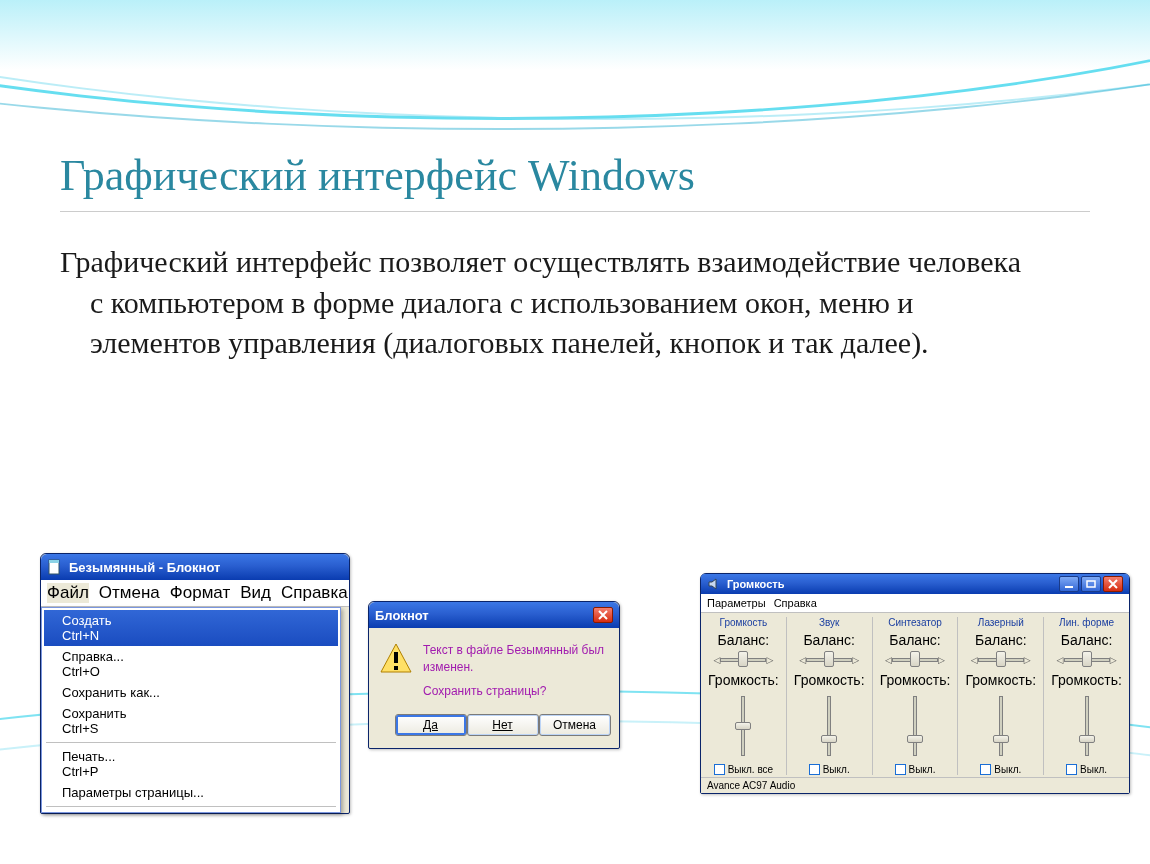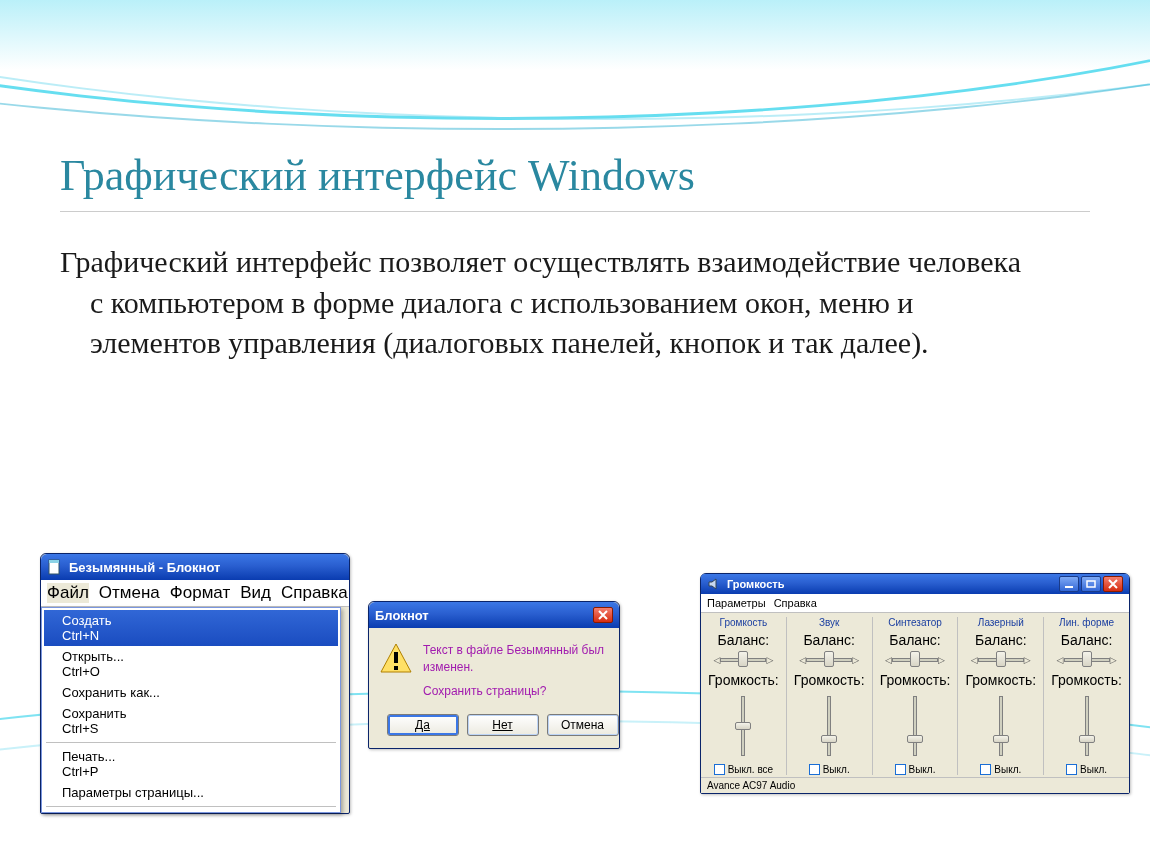--- a/index.html
+++ b/index.html
@@ -117,21 +117,21 @@
   .notepad { width:310px;}
 
   
   .msgbox { width:252px; border-radius:6px 6px 2px 2px;}
   .msgbody { padding:14px 10px 8px 10px; display:flex; gap:10px; align-items:flex-start; font-size:12px;}
   .warnicon {
     width:34px; height:34px; position:relative;
   }
   .warnicon svg{width:34px;height:34px;}
   .msgtext { color:#a21caf; line-height:1.45;}
-  .btnrow { display:flex; justify-content:center; gap:8px; padding:6px 10px 12px 27px;}
+  .btnrow { display:flex; justify-content:center; padding:6px 10px 12px 27px;}
   .xpbtn {
     min-width:72px; height:22px;
     border:1px solid #7a7a7a; border-radius:3px;
     background: linear-gradient(180deg,#fff,#eceae0);
     font-size:12px;
     display:flex; align-items:center; justify-content:center;
     box-shadow:0 0 0 1px #bcd4f6 inset;
   }
   .xpbtn.default{ box-shadow:0 0 0 2px #3b77e6 inset, 0 0 0 1px #bcd4f6 inset;}
 
@@ -219,21 +219,21 @@
         <span><span>Формат</span></span>
         <span><span>Вид</span></span>
         <span><span>Справка</span></span>
       </div>
       <div class="dropdown" id="file-dropdown">
           <div class="mi active">
             <span>Создать</span>
             <span>Ctrl+N</span>
           </div>
           <div class="mi">
-            <span>Открыть...</span>
+            <span>Справка...</span>
             <span>Ctrl+O</span>
           </div>
           <div class="mi">
             <span>Сохранить как...</span>
           </div>
           <div class="mi">
             <span>Сохранить</span>
             <span>Ctrl+S</span>
           </div>
           <div class="sep"></div>

